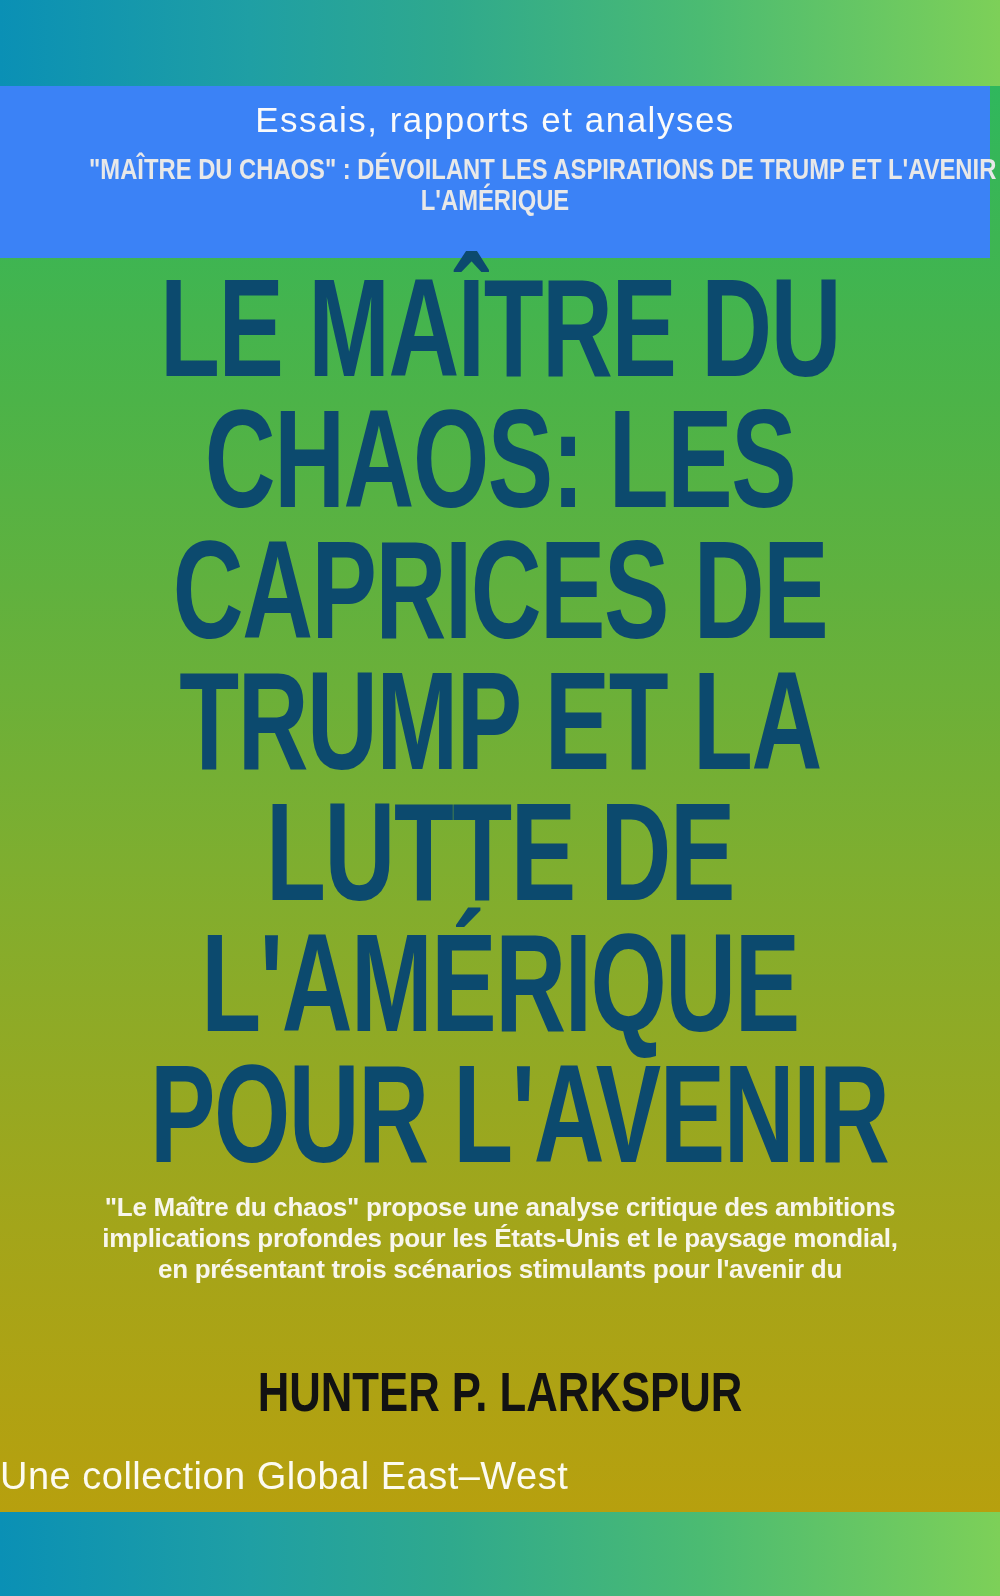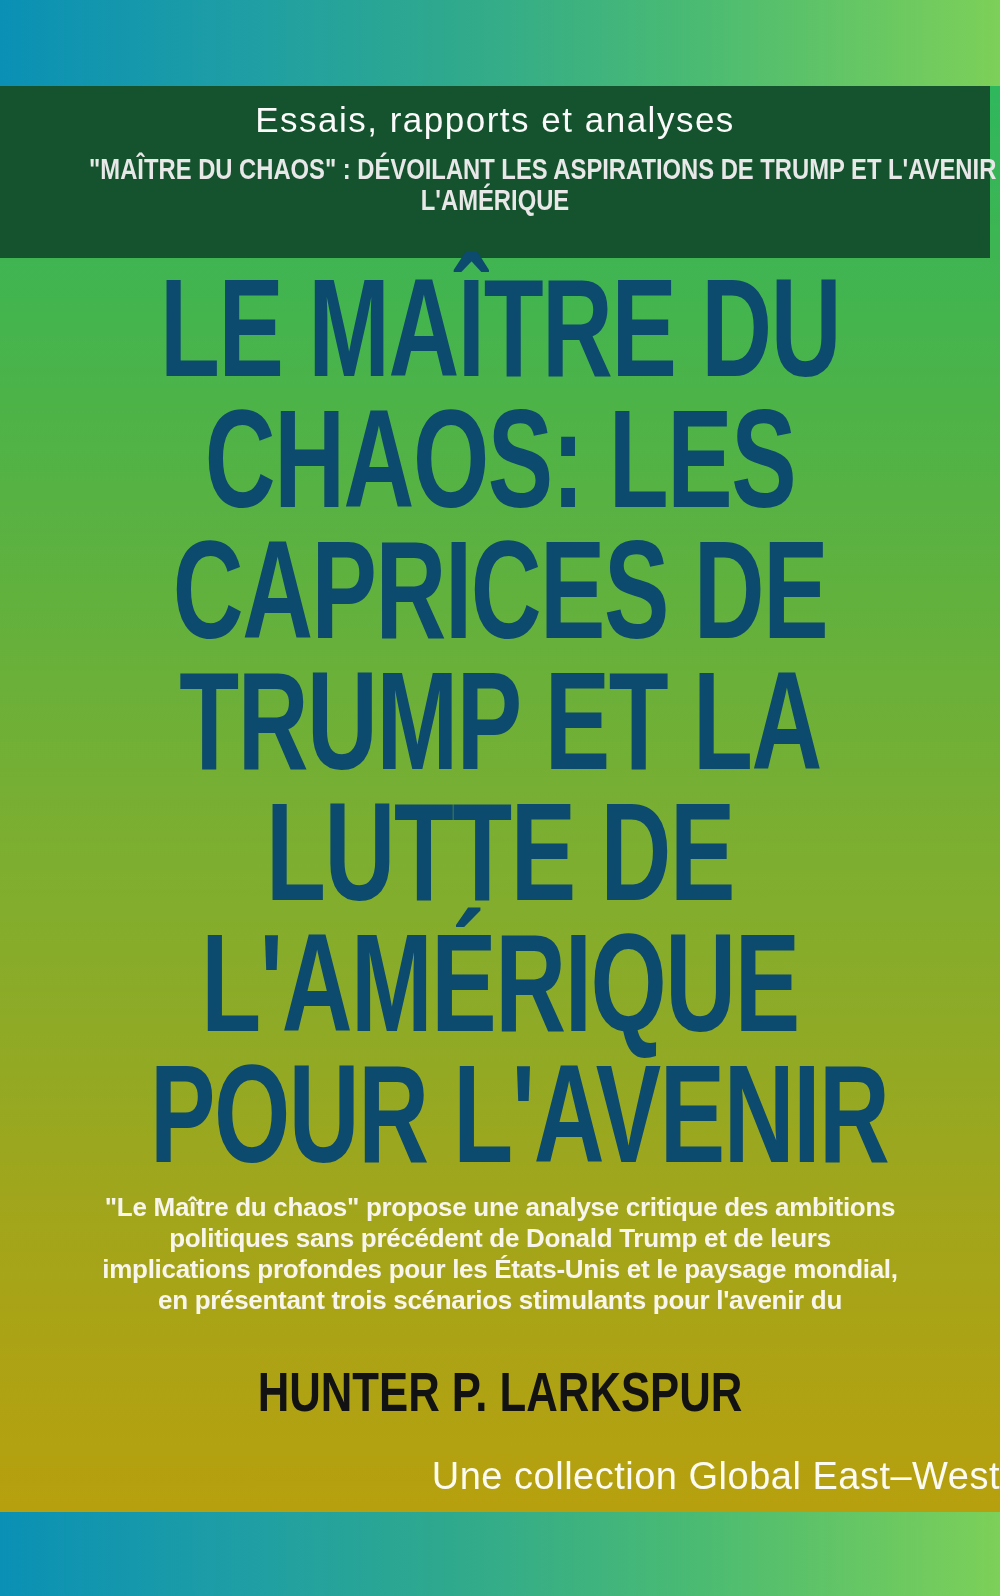--- a/index.html
+++ b/index.html
@@ -18,21 +18,21 @@
   .edge-strip.top{top:0;height:86px;}
   .edge-strip.bottom{top:1512px;height:84px;}
   
   .body-bg{
     position:absolute;left:0;top:86px;width:1000px;height:1426px;
     background:linear-gradient(180deg,#2fb75d 0%,#4cb348 22%,#7fae2f 55%,#a3a51a 80%,#b7a00e 100%);
   }
   
   .banner{
     position:absolute;left:0;top:86px;width:990px;height:172px;
-    background:#14532d;color:#ffffff;text-align:center;
+    background:#3b82f6;color:#ffffff;text-align:center;
   }
   .banner-category{
     margin-top:14px;
     font-size:35px;font-weight:500;letter-spacing:1.5px;color:#fafafa;
   }
   .banner-tagline{
     margin-top:14px;line-height:31px;
     font-size:29px;font-weight:700;color:#e8e8e8;
     transform:scaleX(0.82);transform-origin:center top;
     letter-spacing:0px;white-space:nowrap;
@@ -57,21 +57,21 @@
   .author{
     position:absolute;left:0;top:1362px;width:1000px;
     text-align:center;color:#121212;
     font-size:56px;line-height:60px;font-weight:800;
     transform:scaleX(0.78);transform-origin:center top;
     letter-spacing:0px;white-space:nowrap;
   }
   
   .collection{
     position:absolute;left:0;top:1450px;width:1000px;
-    text-align:right;color:#fcfbf1;
+    text-align:left;color:#fcfbf1;
     font-size:38px;line-height:52px;font-weight:400;letter-spacing:0.5px;
   }
 </style>
 </head>
 <body>
 
 <div class="cover">
 
   <div class="body-bg"></div>
 
@@ -90,21 +90,20 @@
     <div class="title-line">CHAOS: LES</div>
     <div class="title-line">CAPRICES DE</div>
     <div class="title-line">TRUMP ET LA</div>
     <div class="title-line">LUTTE DE</div>
     <div class="title-line">L'AMÉRIQUE</div>
     <div class="title-line">POUR L'AVENIR</div>
   </div>
 
   <div class="description">
     <div>"Le Maître du chaos" propose une analyse critique des ambitions</div>
-    <div>politiques sans précédent de Donald Trump et de leurs</div>
     <div>implications profondes pour les États-Unis et le paysage mondial,</div>
     <div>en présentant trois scénarios stimulants pour l'avenir du</div>
   </div>
 
   <div class="author">HUNTER P. LARKSPUR</div>
 
   <div class="collection">Une collection Global East–West</div>
 
   <div class="edge-strip bottom"></div>
 

